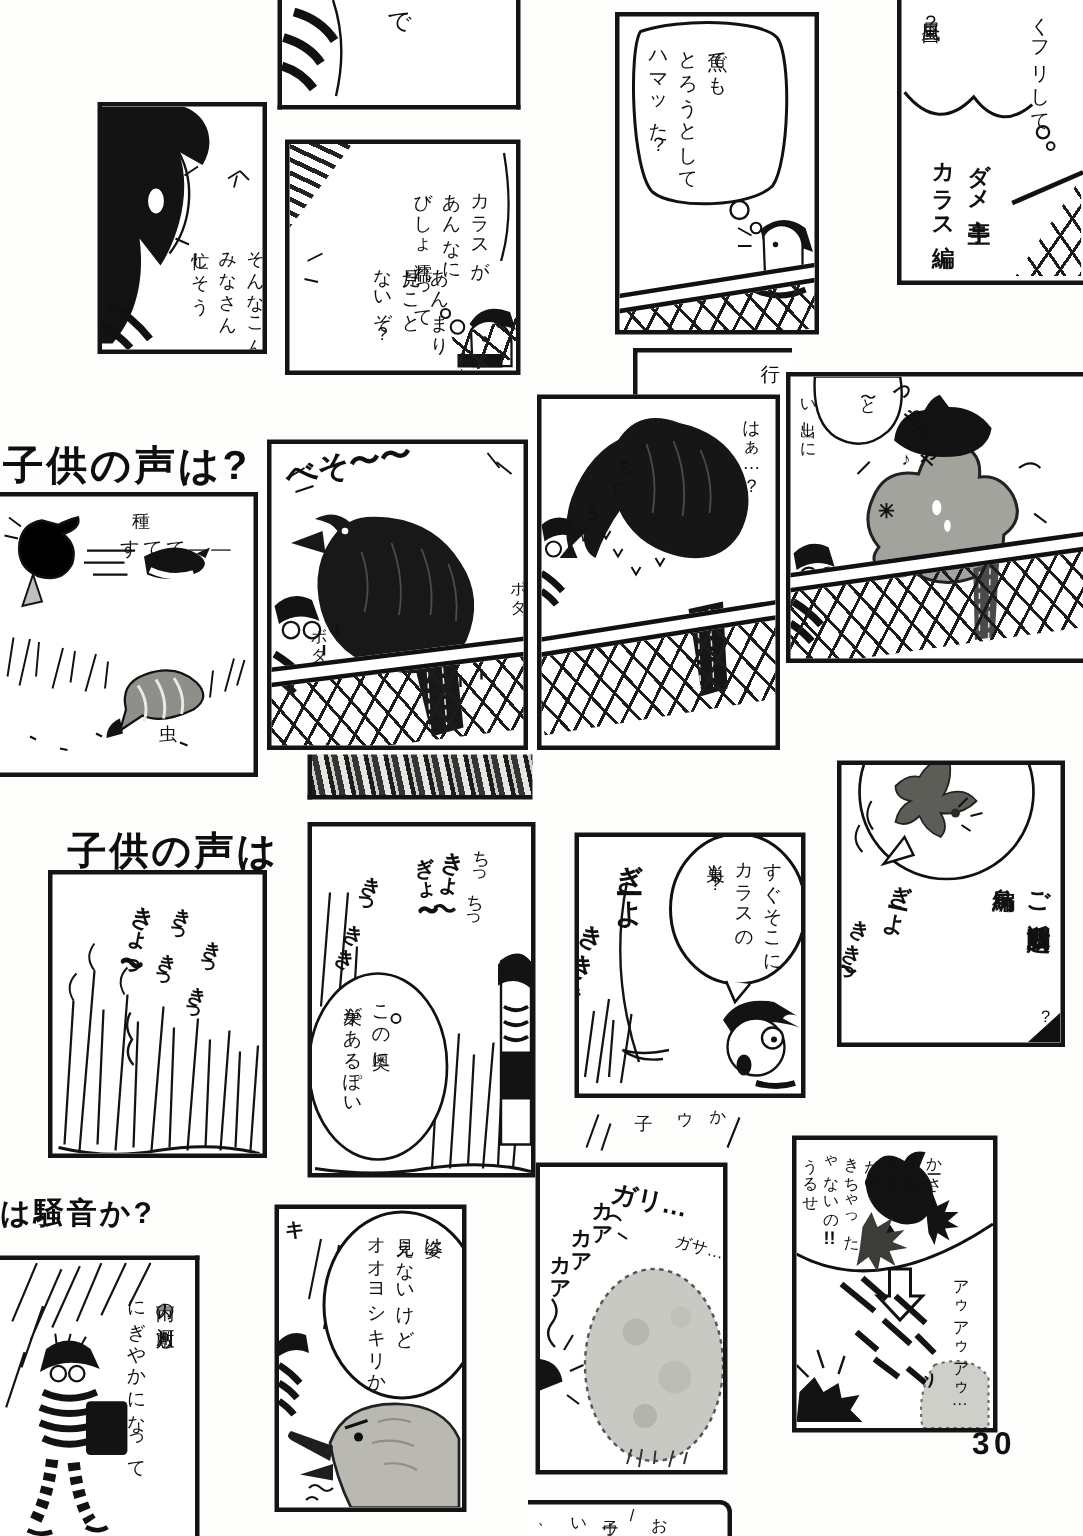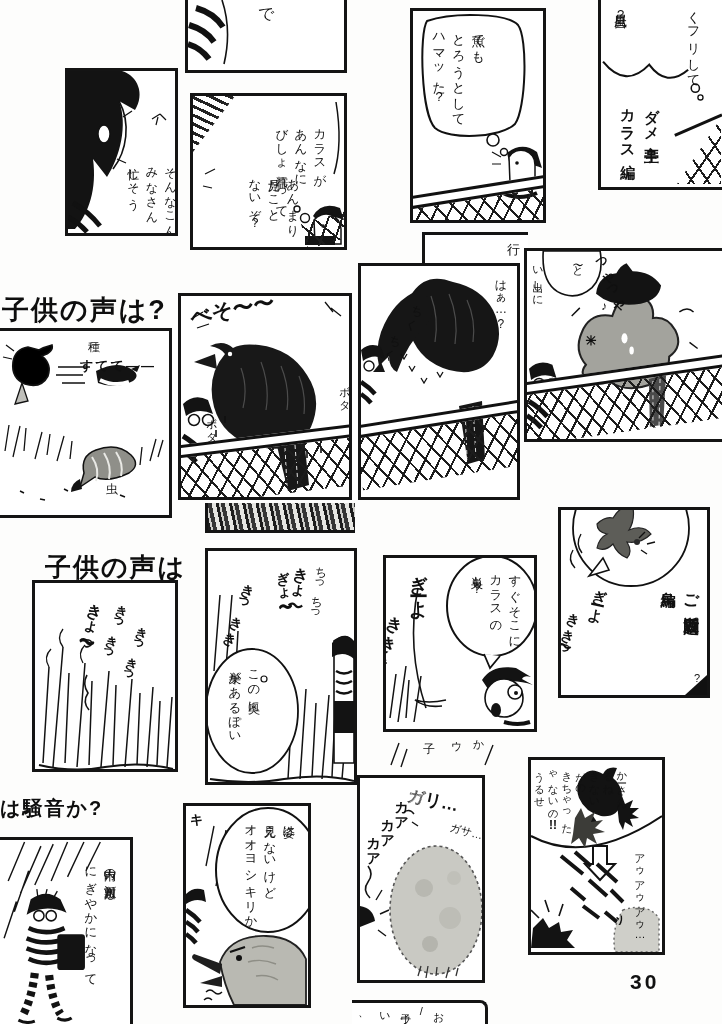--- a/index.html
+++ b/index.html
@@ -127,21 +127,21 @@
       <path d="M96,40 q21,-11 35,-2 q10,6 2,12 q-17,9 -35,2 z" fill="#131313"></path>
       <path d="M100,49 q15,7 29,2" stroke="#fff" stroke-width="4" fill="none"></path>
       <path d="M131,38 l9,-4 l-3,7 z" fill="#131313"></path>
       <path d="M84,142 q-4,-17 12,-23 q21,-8 35,5 q10,10 -2,18 q-21,10 -34,4 l-15,10 z" fill="#8f8f89" stroke="#111" stroke-width="1.5"></path>
       <path d="M92,126 q8,12 4,24 M104,122 q8,13 5,26 M116,121 q8,12 5,24" stroke="#e9e9e5" stroke-width="2" fill="none"></path>
       <path d="M80,148 q-9,4 -9,13 l11,-3 z" fill="#131313"></path>
       <path d="M5,120 l4,-26 M13,126 l7,-31 M24,120 l2,-23 M35,128 l7,-27 M47,124 l3,-21 M57,130 l7,-25 M70,128 l2,-18 M150,130 l6,-22 M140,134 l2,-18 M158,126 l5,-17" stroke="#111" stroke-width="1.3"></path>
       <path d="M20,160 l4,2 M40,168 l5,1 M120,164 l5,2 M64,158 l4,2" stroke="#111" stroke-width="1.5"></path>
     </svg>
     <div class="sfx" style="left: 88px; top: 8px; font-size: 12px; font-weight: 400; position: absolute;">種</div>
-    <div class="sfx" style="left: 80px; top: 26px; font-size: 13px; font-weight: 700; letter-spacing: 2px; position: absolute;">すてて——</div>
+    <div class="sfx" style="left: 80px; top: 26px; font-size: 13px; font-weight: 400; letter-spacing: 2px; position: absolute;">すてて——</div>
     <div class="sfx" style="left: 106px; top: 150px; font-size: 12px; font-weight: 400; position: absolute;">虫</div>
   </section>
 
   <section class="panel" style="left:178px;top:293px;width:174px;height:207px;">
     <svg viewBox="0 0 168 201">
       <path d="M52,52 q-10,-9 -23,-2 q11,2 15,8 q-19,22 -11,53 q9,32 45,40 q38,8 52,-20 q12,-28 -4,-52 q-16,-26 -48,-30 q-18,-2 -26,3 z" fill="#181818"></path>
       <path d="M34,58 l-21,8 l23,7 z" fill="#181818"></path>
       <circle cx="49" cy="58" r="2.2" fill="#fff"></circle>
       <path d="M60,72 q7,20 2,40 M80,66 q9,24 5,48 M100,70 q9,22 6,44 M118,80 q7,18 5,38" stroke="#4c4c4c" stroke-width="1.2" fill="none"></path>
       <path d="M96,150 l27,-7 l5,46 l-21,6 z" fill="#181818"></path>
@@ -388,15 +388,15 @@
   <section class="panel" style="left:352px;top:1000px;width:136px;height:24px;border-bottom:none;border-left:none;border-top-right-radius:8px;">
     <div style="position:absolute;left:6px;top:2px;display:flex;gap:9px;font-size:11px;">
       <span>、</span>
       <span class="v">い起</span>
       <span class="v">子ウ</span>
       <span>/</span>
       <span class="v">おぉ</span>
     </div>
   </section>
 
-  <div style="position:absolute;left:630px;top:951px;font-size:21px;font-weight:700;letter-spacing:3px;margin-top:19px;">30</div>
+  <div style="position:absolute;left:648px;top:951px;font-size:21px;font-weight:700;letter-spacing:3px;">30</div>
 
 </div>
 
 </body></html>

